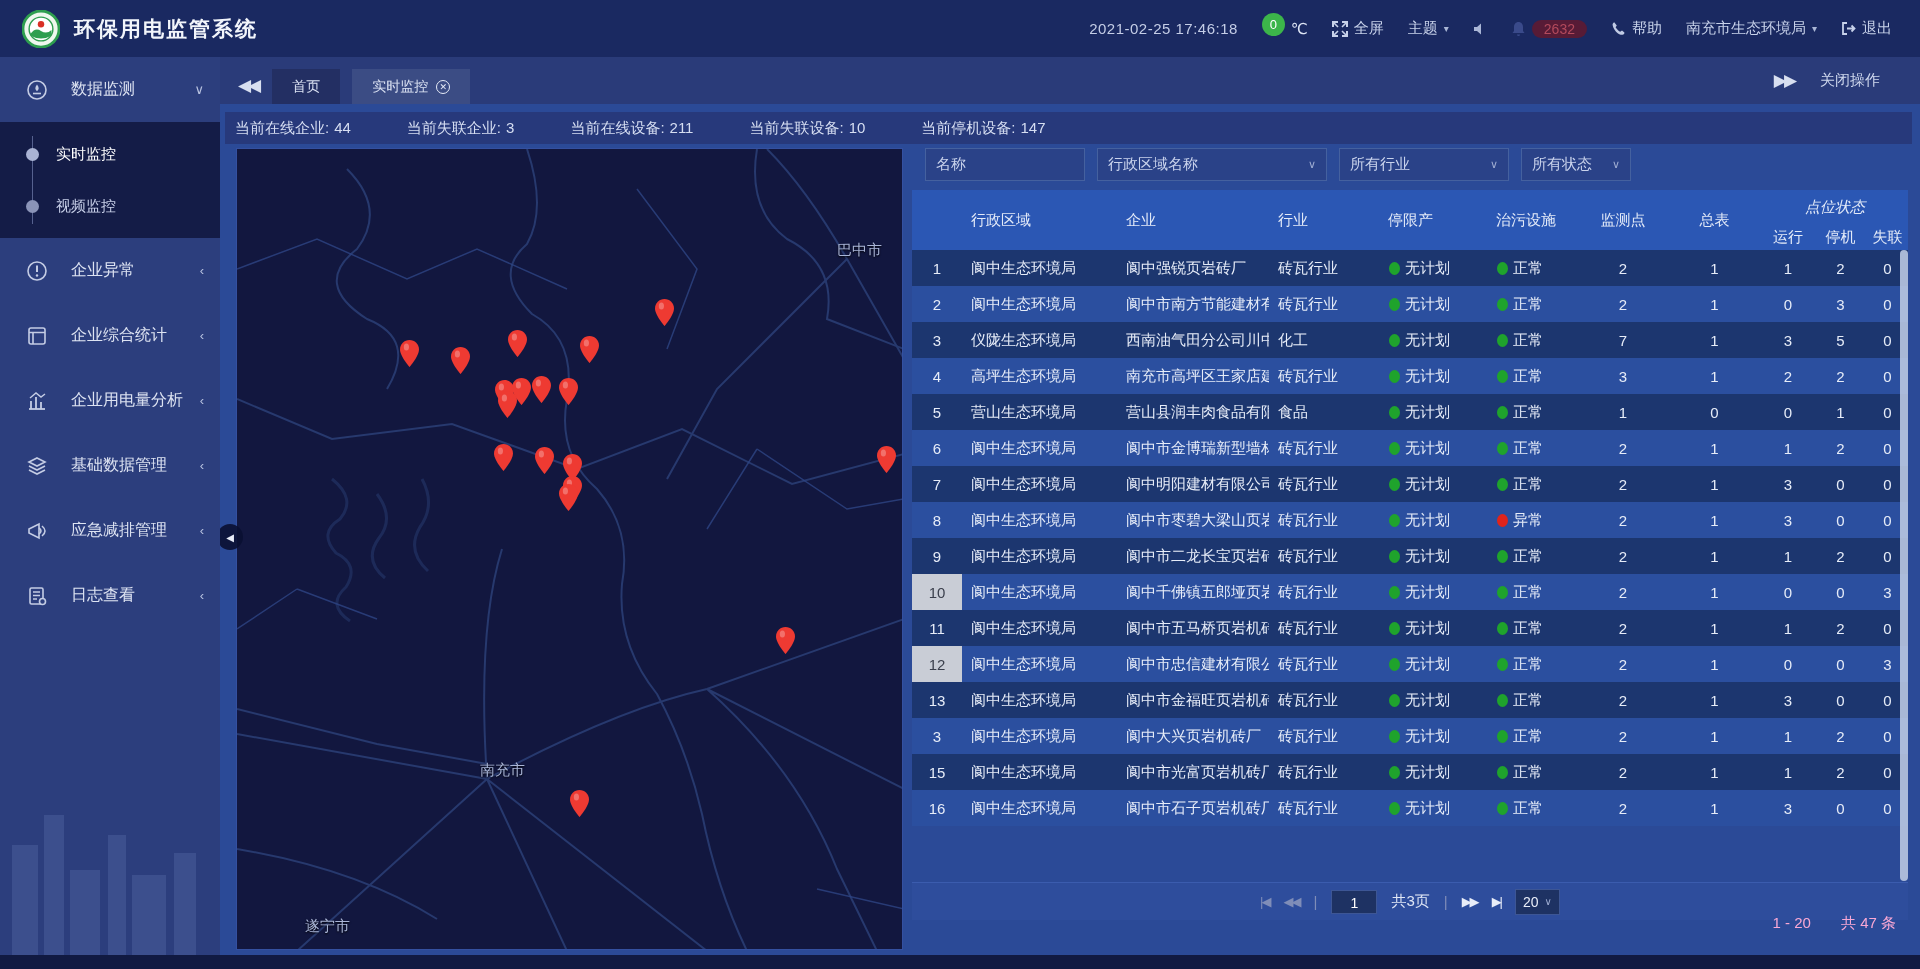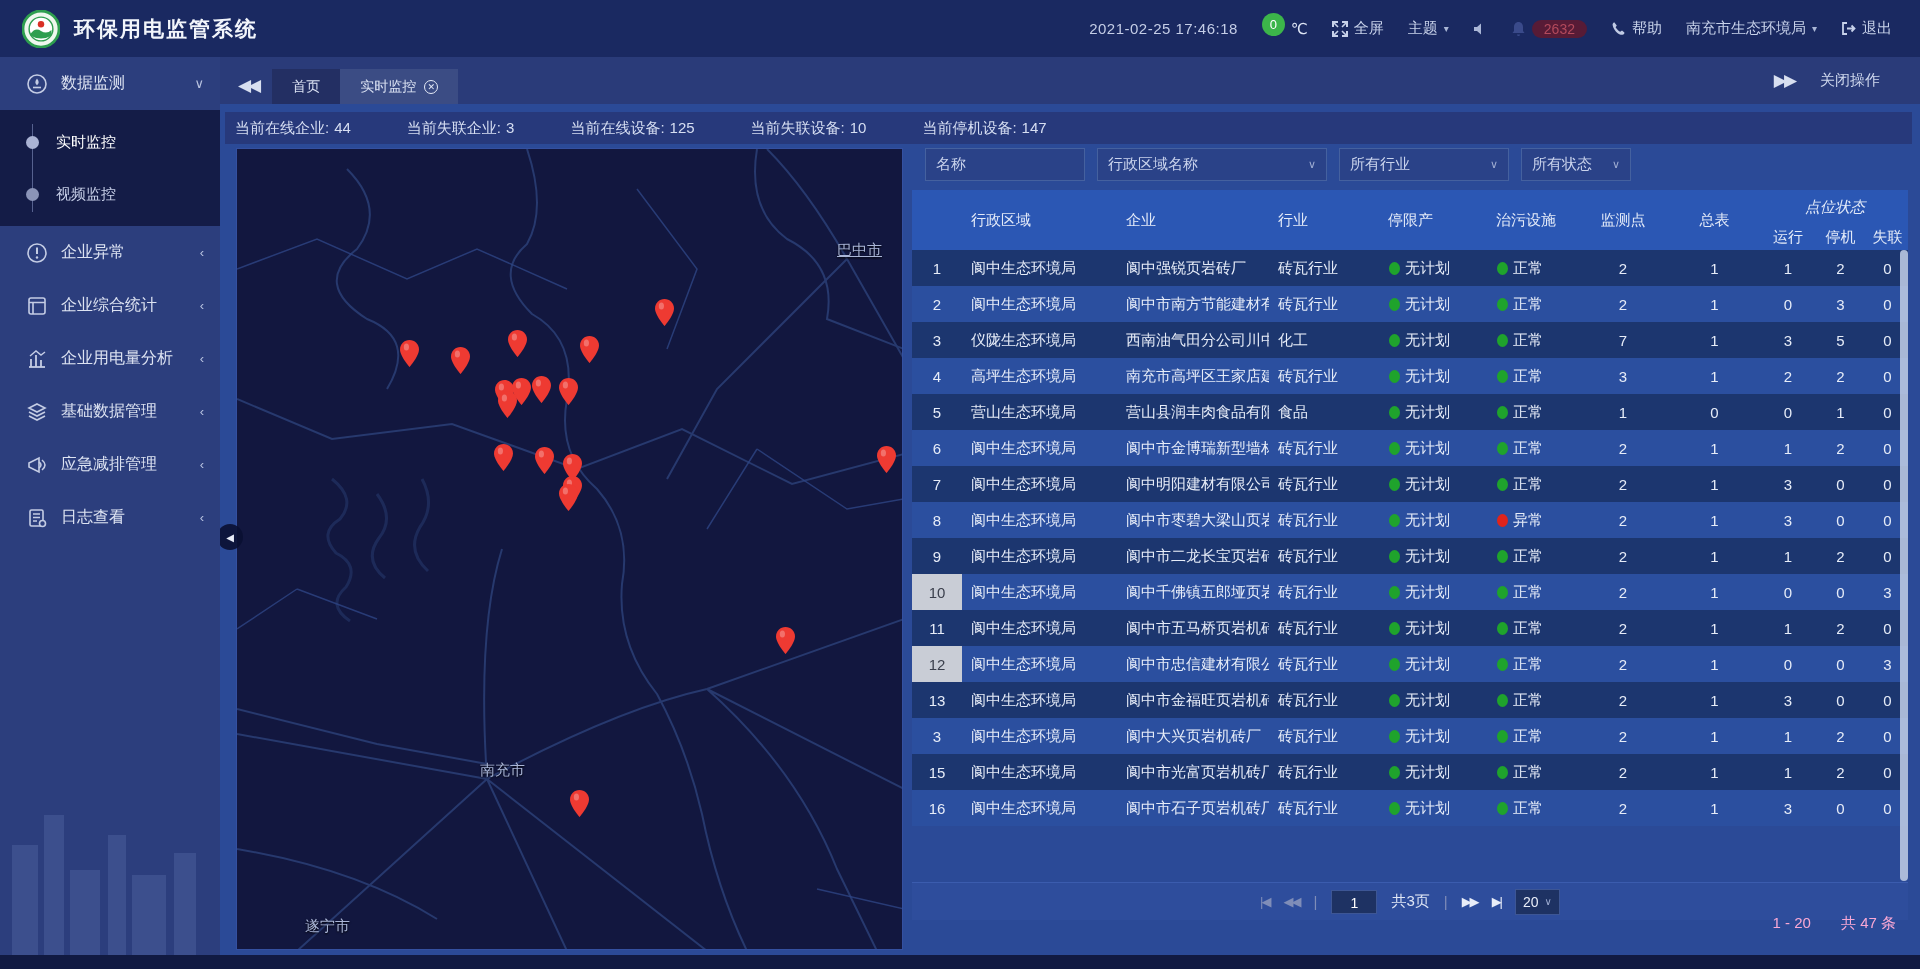--- a/index.html
+++ b/index.html
@@ -15,21 +15,21 @@
   .hdr-datetime{color:#c4cde6;letter-spacing:.5px;margin-left:36px;}
   .temp-circle{width:23px;height:23px;border-radius:50%;background:#3cb54a;color:#fff;font-size:13px;display:flex;align-items:center;justify-content:center;transform:translateY(-4px);}
   .temp-unit{color:#dfe6f5;font-size:15px;}
   .caret{font-size:10px;color:#aab6d6;}
   .badge{background:#571b36;color:#b34a5c;border-radius:10px;padding:1px 12px;font-size:14px;}
   .hdr-icon{display:inline-flex;align-items:center;}
   .hdr-item svg{display:block;}
 
   
   .sidebar{position:absolute;left:0;top:57px;width:220px;height:898px;background:#2c3e7d;z-index:20;overflow:hidden;}
-  .nav-item{position:relative;height:53px;display:flex;align-items:center;color:#dde3f2;font-size:16px;cursor:pointer;}
+  .nav-item{position:relative;height:65px;display:flex;align-items:center;color:#dde3f2;font-size:16px;cursor:pointer;gap:10px;}
   .nav-item .nicon{width:22px;height:22px;margin-left:26px;flex:none;opacity:.9;}
   .nav-item .nlabel{margin-left:13px;}
   .nav-item .nchev{position:absolute;right:16px;color:#b9c3e0;font-size:13px;}
   .nav-item.expanded{background:#2c3e7d;}
   .submenu{position:relative;background:#141c47;padding:6px 0;}
   .submenu .line{position:absolute;left:32px;top:14px;bottom:14px;width:1px;background:#56618f;}
   .sub-item{position:relative;height:52px;display:flex;align-items:center;color:#c7cfe8;font-size:15px;cursor:pointer;}
   .sub-item .dot{position:absolute;left:26px;width:13px;height:13px;border-radius:50%;background:#8b94b8;}
   .sub-item .slabel{margin-left:56px;}
   .sub-item.active{color:#ffffff;}
@@ -247,40 +247,40 @@
             </svg></span>
           <span class="nlabel">日志查看</span>
           <span class="nchev">‹</span>
         </div>
       </div>
     <div class="skyline"></div>
   </div>
 
   <div class="tabbar">
     <span class="tab-scroll">◀◀</span>
-    <span id="tab-list" style="display:flex;align-items:center;height:35px;">
+    <span id="tab-list" style="display:flex;align-items:center;height:35px;gap:12px;">
         <div class="tab">
           <span>首页</span>
         </div>
         <div class="tab active">
           <span>实时监控</span>
           <span class="tab-close">✕</span>
         </div>
       </span>
     <div class="tabbar-right">
       <span class="tab-scroll" style="margin:0;">▶▶</span>
       <span>关闭操作</span>
     </div>
   </div>
 
   <div class="content">
     <div class="statusbar" id="statusbar">
         <span class="stat"><span>当前在线企业:</span><b>44</b></span>
         <span class="stat"><span>当前失联企业:</span><b>3</b></span>
-        <span class="stat"><span>当前在线设备:</span><b>125</b></span>
+        <span class="stat"><span>当前在线设备:</span><b>211</b></span>
         <span class="stat"><span>当前失联设备:</span><b>10</b></span>
         <span class="stat"><span>当前停机设备:</span><b>147</b></span>
       </div>
 
     <div class="map-panel">
       <svg width="667" height="802" viewBox="0 0 667 802">
         <rect width="667" height="802" fill="#12173f"></rect>
         <g fill="none" stroke="#27396e" stroke-width="2">
           <path d="M290 0 q20 60 0 95 q-35 30 5 70 q45 25 35 85 q-10 55 30 90 q35 40 25 95 q-5 60 35 110 q30 55 45 120 q15 75 45 137"></path>
           <path d="M110 20 q40 40 10 80 q-45 35 10 70 q50 20 20 70"></path>
@@ -299,21 +299,21 @@
         </g>
         <g fill="none" stroke="#2e4584" stroke-width="1.5" opacity=".8">
           <path d="M0 120 L80 90 L170 130 L240 100 L330 140"></path>
           <path d="M400 40 L460 120 L430 200"></path>
           <path d="M520 300 L610 360 L667 350 M520 300 L470 380"></path>
           <path d="M60 440 L0 480 M60 440 L140 470"></path>
           <path d="M580 740 L667 760"></path>
         </g>
       </svg>
       <div id="map-cities">
-          <div class="map-city" style="left: 600px; top: 92px; text-decoration: underline;">巴中市</div>
+          <div class="map-city" style="left: 600px; top: 92px;">巴中市</div>
           <div class="map-city" style="left: 243px; top: 612px;">南充市</div>
           <div class="map-city" style="left: 68px; top: 768px;">遂宁市</div>
         </div>
       <div id="map-markers">
           <div class="pin" style="left: 163px; top: 191px;"><svg width="19" height="27" viewBox="0 0 19 27">
               <path d="M9.5 0 C4.2 0 0 4.2 0 9.4 C0 16 9.5 27 9.5 27 S19 16 19 9.4 C19 4.2 14.8 0 9.5 0 Z" fill="#ee3a32"></path>
               <ellipse cx="6.4" cy="7" rx="2.6" ry="3.6" fill="rgba(255,255,255,.28)"></ellipse>
             </svg></div>
           <div class="pin" style="left: 214px; top: 198px;"><svg width="19" height="27" viewBox="0 0 19 27">
               <path d="M9.5 0 C4.2 0 0 4.2 0 9.4 C0 16 9.5 27 9.5 27 S19 16 19 9.4 C19 4.2 14.8 0 9.5 0 Z" fill="#ee3a32"></path>

